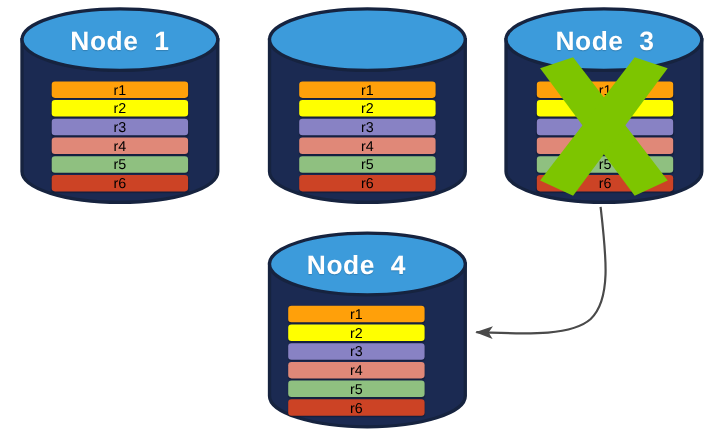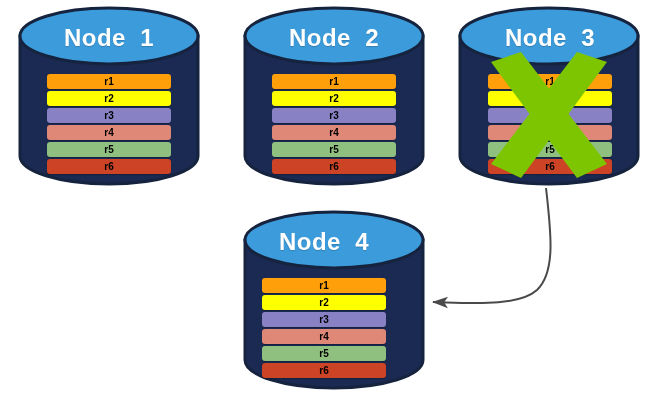--- a/index.html
+++ b/index.html
@@ -44,22 +44,22 @@
     position: absolute;
     left: 0;
     width: 100%;
   }
   .row {
     position: relative;
     height: 15px;
     margin: 0 auto 2px auto;
     border-radius: 3px;
     color: #000000;
-    font-weight: bold;
-    font-size: 10px;
+    font-weight: normal;
+    font-size: 13px;
     line-height: 15px;
     text-align: center;
     box-shadow: 0 1px 1px rgba(0,0,0,0.25);
   }
   .row:last-child { margin-bottom: 4px; }
   .xmark {
     position: absolute;
     pointer-events: none;
   }
   .arrow-layer {
@@ -89,21 +89,20 @@
           <div class="row" style="background: rgb(224, 136, 120); width: 124px;">r4</div>
           <div class="row" style="background: rgb(143, 192, 128); width: 124px;">r5</div>
           <div class="row" style="background: rgb(204, 67, 37); width: 124px;">r6</div>
         </div>
       </div>
       <div class="node" style="left: 243px; top: 6px; width: 182px; height: 180px;">
         <svg width="182" height="180" viewBox="0 0 182 180">
           <path d="M 2,30 L 2,150 A 89,28 0 0 0 180,150 L 180,30 Z" fill="#1B2A52" stroke="#16233F" stroke-width="3"></path>
           <ellipse cx="91" cy="30" rx="89" ry="28" fill="#3C9BDB" stroke="#16233F" stroke-width="3"></ellipse>
         </svg>
-        <div class="node-title" style="top: 18px;">Node  2</div>
         <div class="rows" style="top: 68px;">
           <div class="row" style="background: rgb(255, 160, 10); width: 124px;">r1</div>
           <div class="row" style="background: rgb(255, 255, 0); width: 124px;">r2</div>
           <div class="row" style="background: rgb(136, 130, 196); width: 124px;">r3</div>
           <div class="row" style="background: rgb(224, 136, 120); width: 124px;">r4</div>
           <div class="row" style="background: rgb(143, 192, 128); width: 124px;">r5</div>
           <div class="row" style="background: rgb(204, 67, 37); width: 124px;">r6</div>
         </div>
       </div>
       <div class="node" style="left: 458px; top: 6px; width: 184px; height: 180px;">

